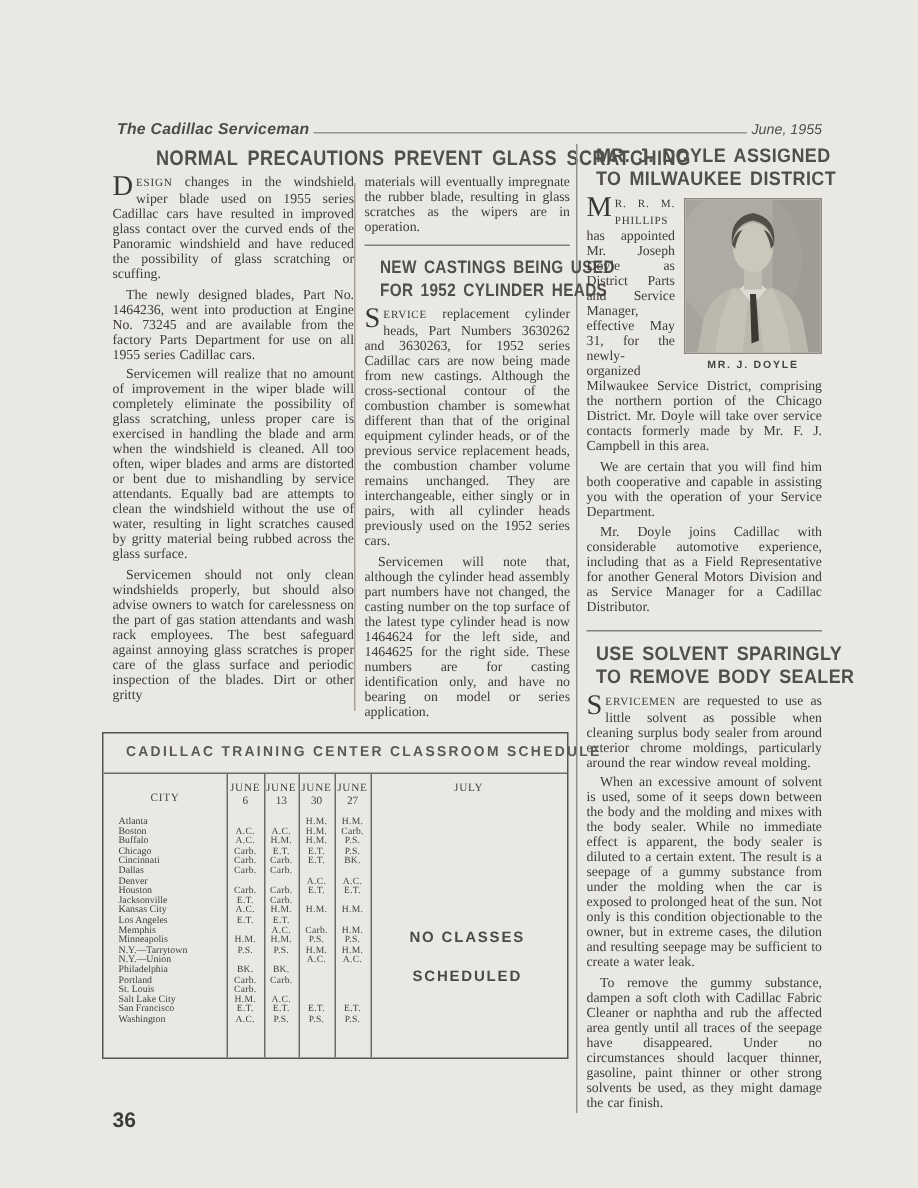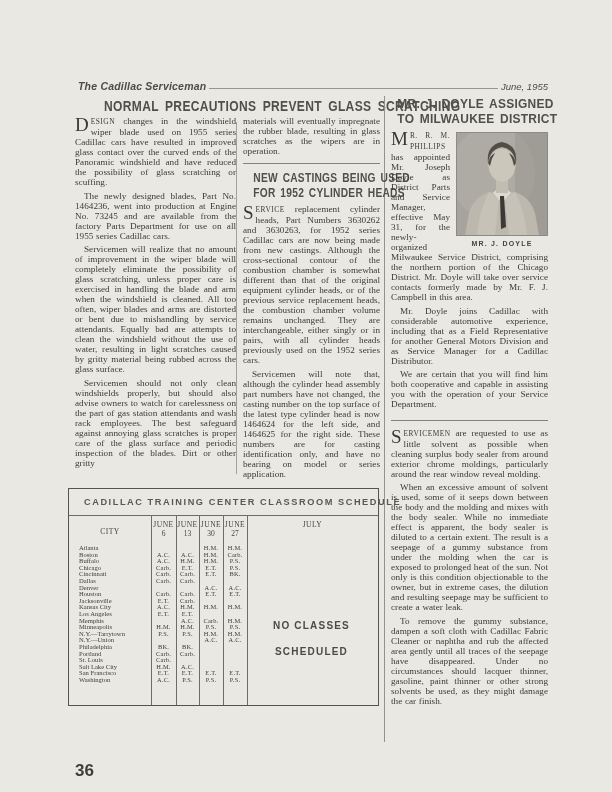--- a/index.html
+++ b/index.html
@@ -66,21 +66,21 @@
   .g-h-city{align-self:center;}
   .g-rows{margin-top:3px;}
   .g-row{display:grid;grid-template-columns:82px 25px 23px 24px 24px 1fr;line-height:6.6px;}
   .g-city{font-size:6.6px;color:#3f3d39;padding-left:10px;white-space:nowrap;}
   .g-cell{font-size:6.4px;color:#3f3d39;text-align:center;letter-spacing:.2px;}
   .july-note{position:absolute;left:178px;right:2px;top:72px;text-align:center;
     font-family:"Liberation Sans",sans-serif;font-weight:700;font-size:10px;
     letter-spacing:1.2px;line-height:26px;color:#4c4a45;white-space:pre-line;margin-top:25px;}
 
   .page-number{position:absolute;left:75px;top:738px;font-family:"Liberation Sans",sans-serif;
-    font-weight:700;font-size:17px;color:#3f3d39;margin-top:23px;}
+    font-weight:700;font-size:14px;color:#3f3d39;}
 
   .clearfix::after{content:"";display:block;clear:both;}
 </style>
 </head>
 <body>
 
 <div class="page">
 
   <div class="masthead">
     <span class="pub">The Cadillac Serviceman</span>
@@ -143,26 +143,30 @@
             <path d="M31,30 Q33,22 38,20 Q34,26 33,33 Z" fill="#524e47"></path>
             <path d="M59,30 Q57,22 52,20 Q56,26 57,33 Z" fill="#524e47"></path>
           </svg>
         </div>
         <div class="photo-caption">MR. J. DOYLE</div>
       </div>
       <p class="bp">
         <span class="dc">M</span><span class="lead-caps">R. R. M. PHILLIPS</span>
         <span>has appointed Mr. Joseph Doyle as District Parts and Service Manager, effective May 31, for the newly-organized Milwaukee Service District, comprising the northern portion of the Chicago District. Mr. Doyle will take over service contacts formerly made by Mr. F. J. Campbell in this area.</span>
       </p>
+      <p class="bp indent">We are certain that you will find him both cooperative and capable in assisting you with the operation of your Service Department.</p>
       <p class="bp indent">Mr. Doyle joins Cadillac with considerable automotive experience, including that as a Field Representative for another General Motors Division and as Service Manager for a Cadillac Distributor.</p>
-      <p class="bp indent">We are certain that you will find him both cooperative and capable in assisting you with the operation of your Service Department.</p>
     </div>
 
     <hr class="hdiv">
 
+    <div class="h2">
+      <span class="hline">USE SOLVENT SPARINGLY</span>
+      <span class="hline">TO REMOVE BODY SEALER</span>
+    </div>
     <p class="bp">
       <span class="dc">S</span><span class="lead-caps">ERVICEMEN</span>
       <span>are requested to use as little solvent as possible when cleaning surplus body sealer from around exterior chrome moldings, particularly around the rear window reveal molding.</span>
     </p>
     <p class="bp indent">When an excessive amount of solvent is used, some of it seeps down between the body and the molding and mixes with the body sealer. While no immediate effect is apparent, the body sealer is diluted to a certain extent. The result is a seepage of a gummy substance from under the molding when the car is exposed to prolonged heat of the sun. Not only is this condition objectionable to the owner, but in extreme cases, the dilution and resulting seepage may be sufficient to create a water leak.</p>
     <p class="bp indent">To remove the gummy substance, dampen a soft cloth with Cadillac Fabric Cleaner or naphtha and rub the affected area gently until all traces of the seepage have disappeared. Under no circumstances should lacquer thinner, gasoline, paint thinner or other strong solvents be used, as they might damage the car finish.</p>
   </div>
 
   <div class="schedule">
     <div class="sch-head">

